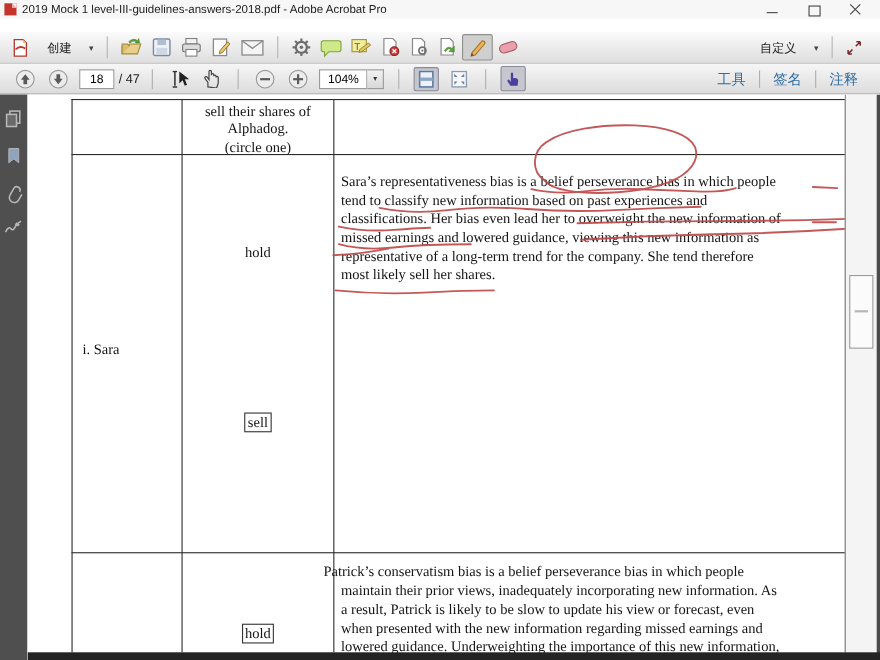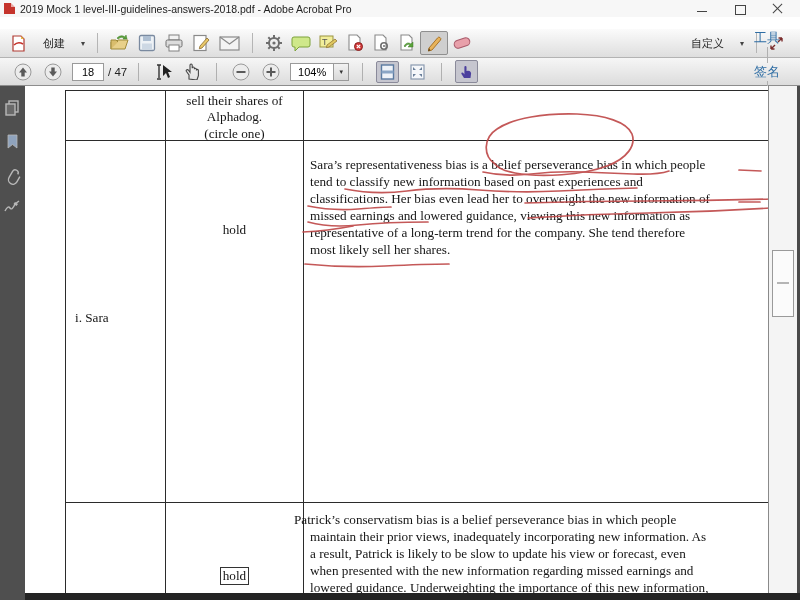--- a/index.html
+++ b/index.html
@@ -54,21 +54,21 @@
   .nbtn.pressed { background:#c6c6cf; border:1px solid #8a8a9a; }
   .page-input { width:32px; height:18px; border:1px solid #9a9a9a; background:#fff;
     font-size:11px; text-align:center; font-family:"Liberation Sans",sans-serif; margin:0 4px; }
   .page-total { font-size:11.5px; color:#222; margin-right:2px; white-space:nowrap; }
   .zoom-box { display:flex; align-items:center; margin:0 4px; }
   .zoom-val { width:44px; height:18px; border:1px solid #9a9a9a; background:#fff;
     font-size:11px; display:flex; align-items:center; justify-content:center; }
   .zoom-dd { width:15px; height:18px; border:1px solid #9a9a9a; border-left:none;
     background:linear-gradient(#f2f2f2,#d8d8d8); display:flex; align-items:center; justify-content:center;
     font-size:7px; color:#333; }
-  .nav-links { margin-left:auto; display:flex; align-items:center;flex-direction:column; }
+  .nav-links { margin-left:auto; display:flex; align-items:center; }
   .nav-link { font-size:13px; color:#2e6da4; padding:0 12px; white-space:nowrap; cursor:pointer; }
   .nav-link-sep { width:1px; height:16px; background:#b0b0b0; }
 
   
   .content { position:absolute; left:0; top:86px; width:800px; height:514px; background:#fff; }
   .left-rail { position:absolute; left:0; top:0; width:25px; height:514px; background:#4f4f4f; }
   .rail-icon { position:absolute; left:3px; width:19px; height:19px; cursor:pointer; }
   .doc { position:absolute; left:25px; top:0; width:775px; height:514px; background:#fff; overflow:hidden; }
 
   .vline { position:absolute; width:1px; background:#2b2b2b; }
@@ -328,20 +328,21 @@
       <div class="hline" style="left:40px; top:416px; width:704px;"></div>
 
       <div class="cell-center serif" style="left:141px; top:7px; width:137px;">
         <div>sell their shares of</div>
         <div>Alphadog.</div>
         <div>(circle one)</div>
       </div>
 
       <div class="pline serif" style="left:50px; top:224px;">i. Sara</div>
       <div class="cell-center serif" style="left:141px; top:136px; width:137px;">hold</div>
+      <div class="cell-center serif" style="left:141px; top:289px; width:137px;"><span class="boxed">sell</span></div>
 
       <div>
         <div class="pline serif" style="left:285px; top:71px;">Sara’s representativeness bias is a belief perseverance bias in which people</div>
         <div class="pline serif" style="left:285px; top:88px;">tend to classify new information based on past experiences and</div>
         <div class="pline serif" style="left:285px; top:105px;">classifications. Her bias even lead her to overweight the new information of</div>
         <div class="pline serif" style="left:285px; top:122px;">missed earnings and lowered guidance, viewing this new information as</div>
         <div class="pline serif" style="left:285px; top:139px;">representative of a long-term trend for the company. She tend therefore</div>
         <div class="pline serif" style="left:285px; top:156px;">most likely sell her shares.</div>
       </div>
 

